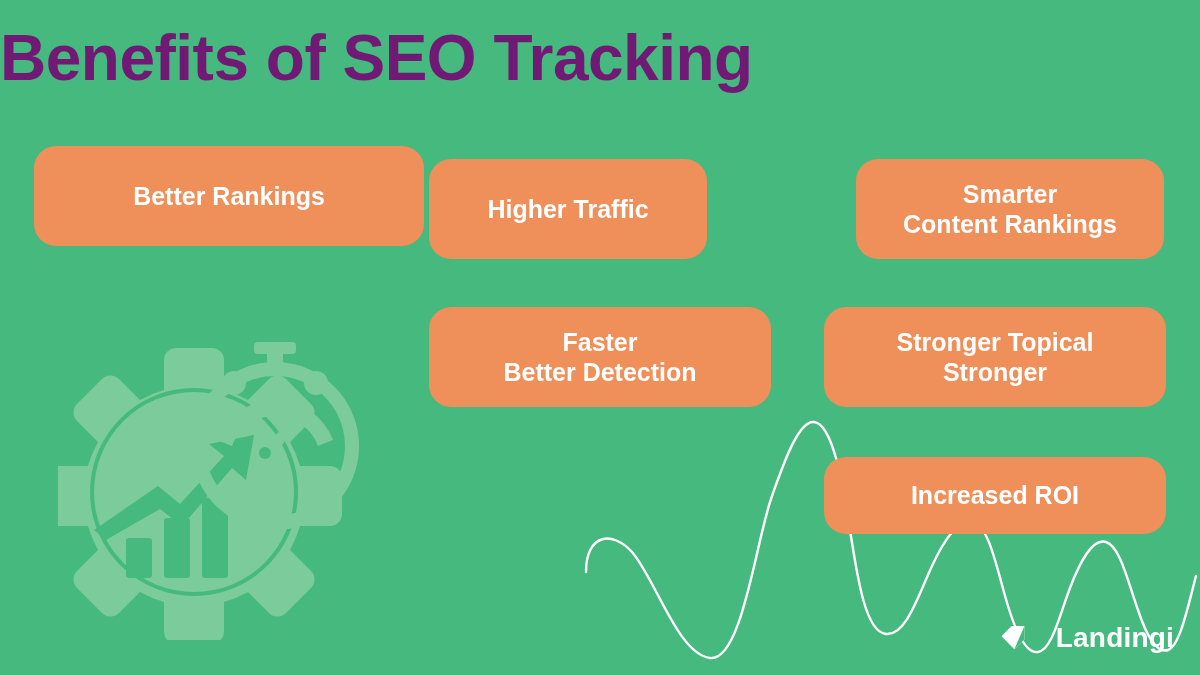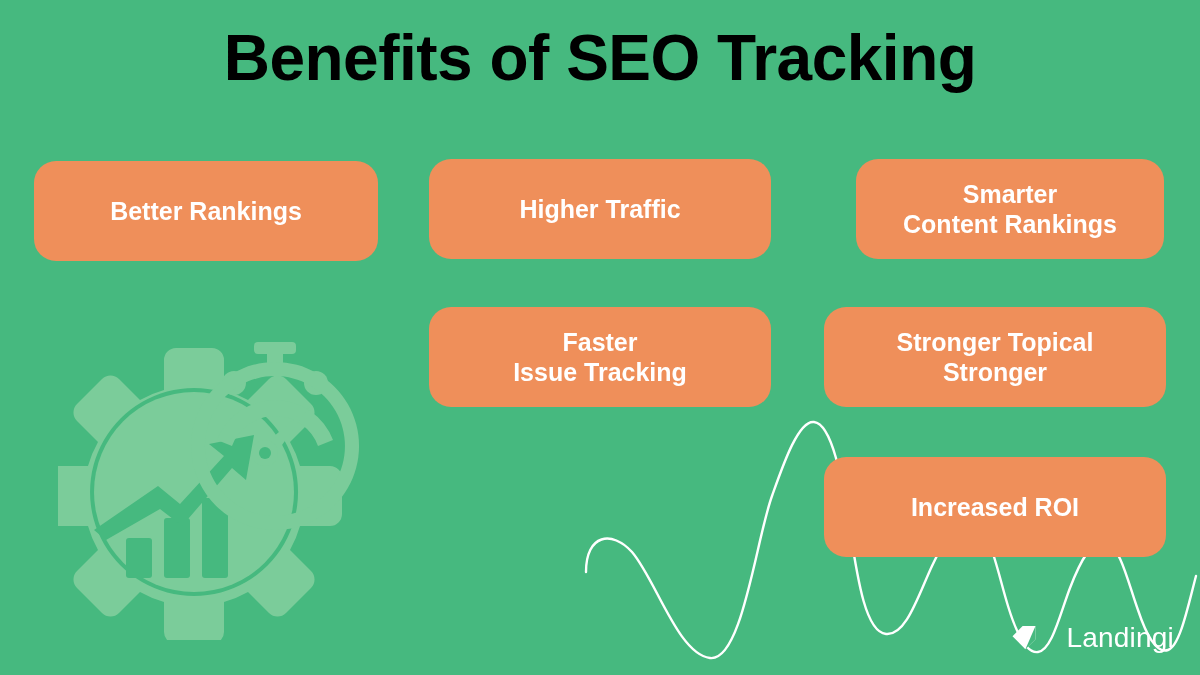--- a/index.html
+++ b/index.html
@@ -28,22 +28,21 @@
     left:560px; top:400px;
     width:640px; height:275px;
     pointer-events:none;
   }
 
   
   #page-title {
     position:absolute;
     left:0; top:26px;
     width:1200px;
-    text-align:center;
-    color:#000000;
+    color:#701a75;
     font-size:64px;
     font-weight:bold;
     letter-spacing:-0.5px;
     line-height:1.0;
     white-space:nowrap;
   }
 
   
   .pill {
     position:absolute;
@@ -55,41 +54,41 @@
     text-align:center;
     color:#ffffff;
     font-size:25px;
     font-weight:bold;
     line-height:1.22;
     padding:0 14px;
     cursor:pointer;
   }
   .pill span { display:block; }
 
-  .pill-r1c1 { left:34px;  top:161px; width:344px; height:100px; }
-  .pill-r1c2 { left:429px; top:159px; width:342px; height:100px; }
+  .pill-r1c1 { left:34px;  top:146px; width:390px; height:100px; }
+  .pill-r1c2 { left:429px; top:159px; width:278px; height:100px; }
   .pill-r1c3 { left:856px; top:159px; width:308px; height:100px; }
   .pill-r2c2 { left:429px; top:307px; width:342px; height:100px;align-items:center; }
   .pill-r2c3 { left:824px; top:307px; width:342px; height:100px; }
-  .pill-r3c3 { left:824px; top:457px; width:342px; height:100px; }
+  .pill-r3c3 { left:824px; top:457px; width:342px; height:77px; }
 
   
   #brand-logo {
     position:absolute;
     right:26px; bottom:22px;
     display:flex;
     align-items:center;
     gap:11px;
     cursor:pointer;
   }
   #brand-logo .mark { display:block; width:30px; height:30px; }
   #brand-logo .wordmark {
     color:#ffffff;
     font-size:28px;
-    font-weight:normal;
+    font-weight:bold;
     letter-spacing:0.2px;
     line-height:1;
     margin-left:17px;
   }
 </style>
 </head>
 <body>
 
 <div id="stage">
 
@@ -159,21 +158,21 @@
   <div class="pill pill-r1c3">
     <div>
       <span>Smarter</span>
       <span>Content Rankings</span>
     </div>
   </div>
 
   <div class="pill pill-r2c2">
     <div>
       <span>Faster</span>
-      <span>Issue Tracking</span>
+      <span>Better Detection</span>
     </div>
   </div>
 
   <div class="pill pill-r2c3">
     <div>
       <span>Stronger Topical</span>
       <span>Stronger</span>
     </div>
   </div>
 

